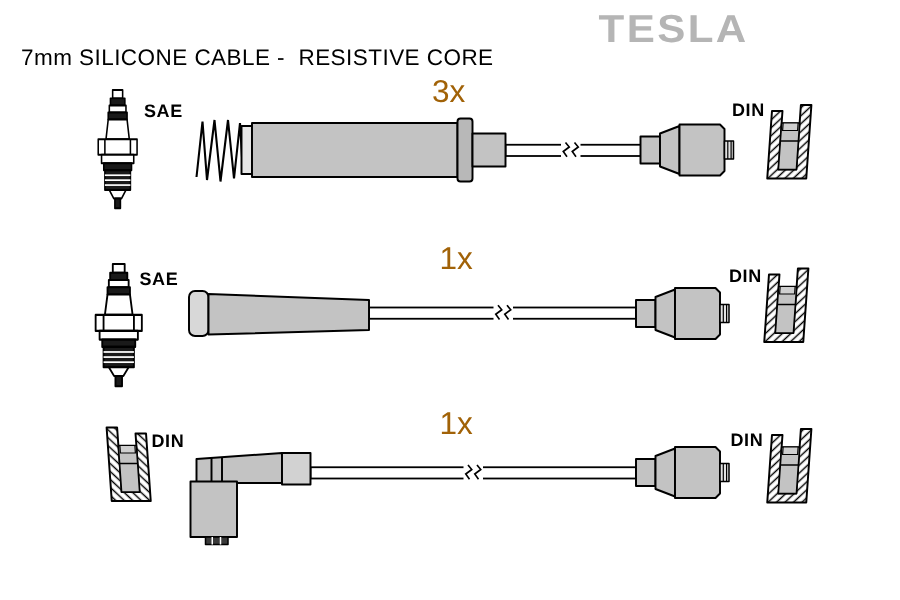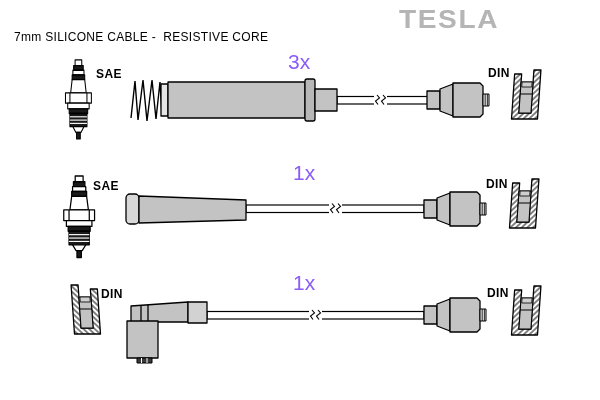--- a/index.html
+++ b/index.html
@@ -1,23 +1,23 @@
 <!DOCTYPE html>
 <html><head>
 <meta charset="utf-8">
 <style>
   html,body{margin:0;padding:0;background:#fff;}
   .page{position:relative;width:600px;height:400px;background:#ffffff;overflow:hidden;
         font-family:"Liberation Sans",sans-serif;color:#000;}
   .abs{position:absolute;}
   .part-number{left:13px;top:4px;font-size:22px;font-weight:bold;letter-spacing:.5px;}
-  .subtitle{left:14px;top:30px;font-size:12px;font-weight:400;letter-spacing:.3px;white-space:pre;}
+  .subtitle{left:14px;top:30px;font-size:15px;font-weight:400;letter-spacing:.3px;white-space:pre;}
   .brand{left:399px;top:4px;font-size:26px;font-weight:bold;color:#b5b5b5;letter-spacing:1.5px;
          transform:scaleX(1.08);transform-origin:left top;}
-  .qty{font-size:21px;font-weight:400;color:#8b5cf6;}
+  .qty{font-size:21px;font-weight:400;color:#a16207;}
   .conn-label{font-size:12px;font-weight:bold;letter-spacing:.4px;}
   svg.diagram{position:absolute;left:0;top:0;}
 </style>
 </head>
 <body>
 
 <div class="page">
 
   <div class="abs subtitle">7mm SILICONE CABLE -  RESISTIVE CORE</div>
   <div class="abs brand">TESLA</div>

